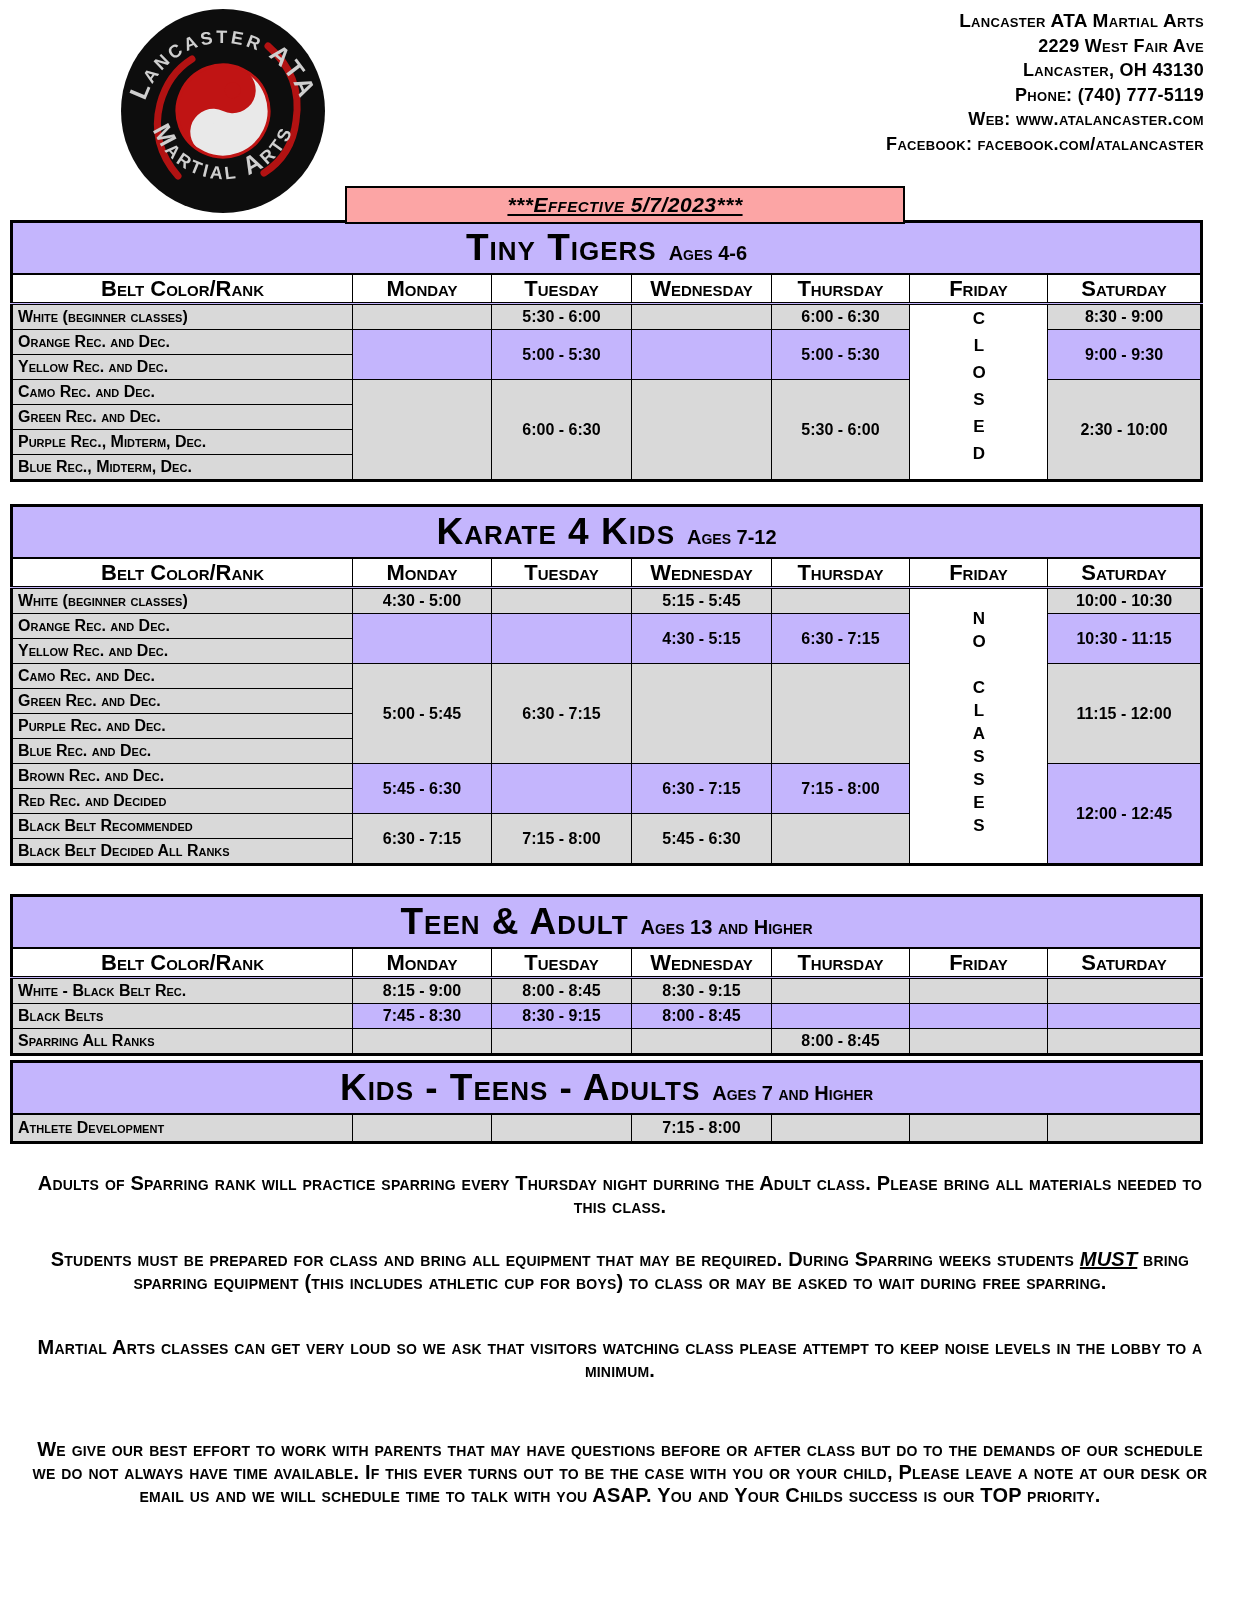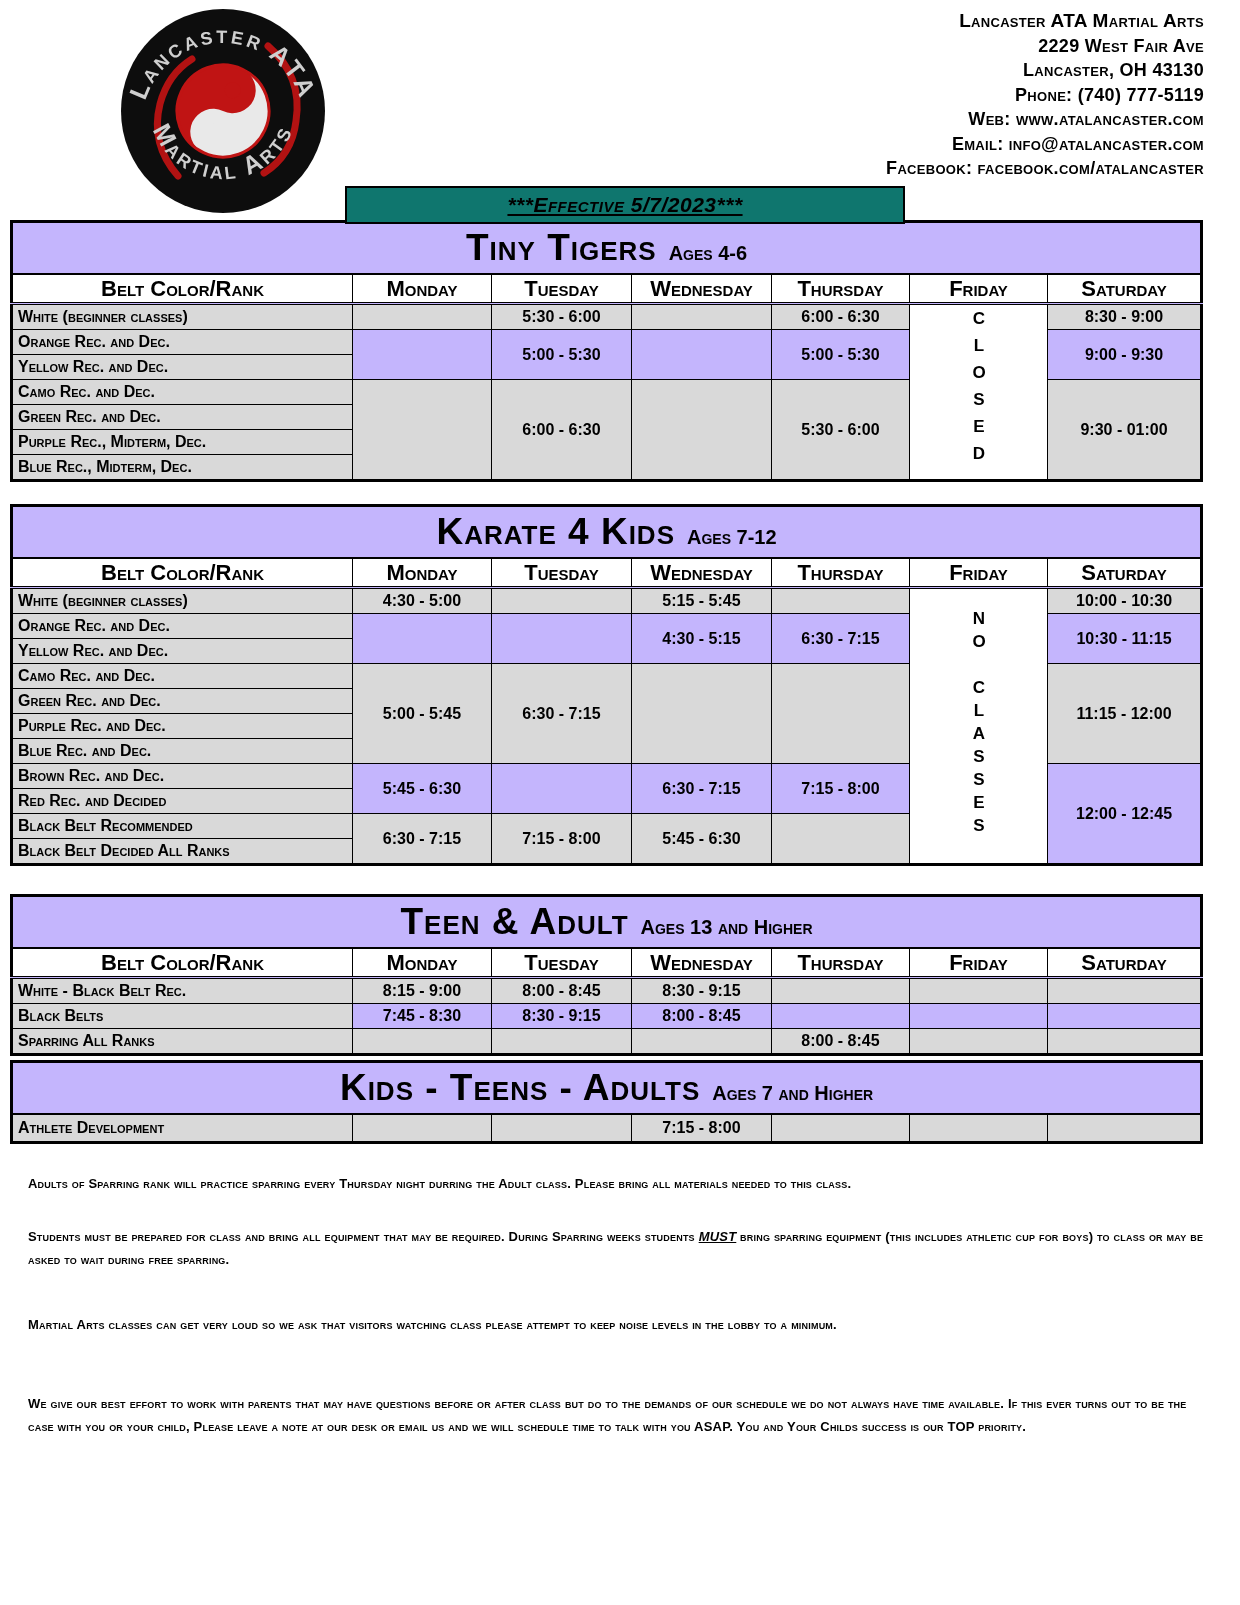--- a/index.html
+++ b/index.html
@@ -9,42 +9,42 @@
     font-weight:bold; color:#000; overflow:hidden;
   }
   
   .header-row { display:flex; align-items:flex-start; height:218px; }
   .logo { width:210px; height:210px; margin:6px 0 0 118px; flex:none; }
   .logo-arc { font-size:25px; font-weight:bold; fill:#cfcfcf; letter-spacing:3px; }
   .contact { flex:1; text-align:right; padding:9px 36px 0 0; font-size:18px; line-height:24.5px; letter-spacing:.3px; }
   .contact .org { font-size:19px; }
   
   .effective-box { position:absolute; left:345px; top:186px; width:556px; height:34px;
-    background:#0f766e; border:2px solid #000; display:flex; align-items:center; justify-content:center; z-index:5; }
+    background:#fca5a5; border:2px solid #000; display:flex; align-items:center; justify-content:center; z-index:5; }
   .effective-box span { font-size:21px; font-style:italic; text-decoration:underline; letter-spacing:.5px; }
   
   .tables-wrap { margin:2px 40px 0 10px; }
   table.sched { border-collapse:collapse; table-layout:fixed; width:1190px; border:3px solid #000; background:#c4b5fd; }
   table.t1 { margin-bottom:22px; } table.t2 { margin-bottom:28px;border-radius:9px; } table.t3 { margin-bottom:4px; } table.t4 { margin-bottom:0; }
   col.cB { width:341px; } col.cD { width:139px; } col.cD2 { width:140px; } col.cF { width:138px; } col.cS { width:154px; }
   td, th { border:1px solid #000; height:24px; padding:0; text-align:center; vertical-align:middle;
     font-size:16px; font-weight:bold; white-space:nowrap; overflow:hidden; }
   tr.kidsrow td { height:26px; }
   .title-cell { height:50px; border-bottom:2px solid #000; }
   .tbl-title { font-size:37px; letter-spacing:1px; }
   .tbl-ages { font-size:20px; padding-left:12px; }
   .head-row th { border-bottom:3px double #000; font-size:22px; height:27px; background:#fff; }
   td.belt { text-align:left; padding:0 2px 0 5px; background:#d9d9d9; }
   td.g { background:#d9d9d9; }
   td.vcell { background:#fff; }
   td.vcell span { display:inline-block; writing-mode:vertical-rl; text-orientation:upright; font-size:17px; }
   td.vcell span.v-tt { letter-spacing:8px; }
   td.vcell span.v-k4k { letter-spacing:4px; }
   
-  .notes { margin:28px 28px 0; text-align:left; font-size:13px; line-height:23px; letter-spacing:.2px; }
+  .notes { margin:28px 28px 0; text-align:center; font-size:20px; line-height:23px; letter-spacing:.2px; }
   .note.n0 { margin-bottom:30px; }
   .note.n1 { margin-bottom:42px; }
   .note.n2 { margin-bottom:56px; }
   .note.n3 { margin-bottom:24px; }
   .emph { font-style:italic; text-decoration:underline; }
 </style>
 </head>
 <body>
 
 <div class="page">
@@ -67,21 +67,20 @@
       </g>
       <text class="logo-arc"><textPath href="#arc-top" startOffset="50%" text-anchor="middle">Lancaster ATA</textPath></text>
       <text class="logo-arc"><textPath href="#arc-bot" startOffset="50%" text-anchor="middle">Martial Arts</textPath></text>
     </svg>
     <div class="contact">
       <div class="org">Lancaster ATA Martial Arts</div>
       <div>2229 West Fair Ave</div>
       <div>Lancaster, OH 43130</div>
       <div>Phone: (740) 777-5119</div>
       <div>Web: www.atalancaster.com</div>
-      <div>Email: info@atalancaster.com</div>
       <div>Facebook: facebook.com/atalancaster</div>
     </div>
   </div>
 
   <div class="effective-box">
     <span>***Effective 5/7/2023***</span>
   </div>
 
   <div class="tables-wrap">
 
@@ -127,21 +126,21 @@
         </tr>
         <tr>
             <td class="belt">Yellow Rec. and Dec.</td>
           </tr>
         <tr>
           <td class="belt">Camo Rec. and Dec.</td>
           <td class="g" rowspan="4"></td>
           <td class="g" rowspan="4">6:00 - 6:30</td>
           <td class="g" rowspan="4"></td>
           <td class="g" rowspan="4">5:30 - 6:00</td>
-          <td class="g" rowspan="4">9:30 - 01:00</td>
+          <td class="g" rowspan="4">2:30 - 10:00</td>
         </tr>
         <tr>
             <td class="belt">Green Rec. and Dec.</td>
           </tr>
         <tr>
             <td class="belt">Purple Rec., Midterm, Dec.</td>
           </tr>
         <tr>
             <td class="belt">Blue Rec., Midterm, Dec.</td>
           </tr>

